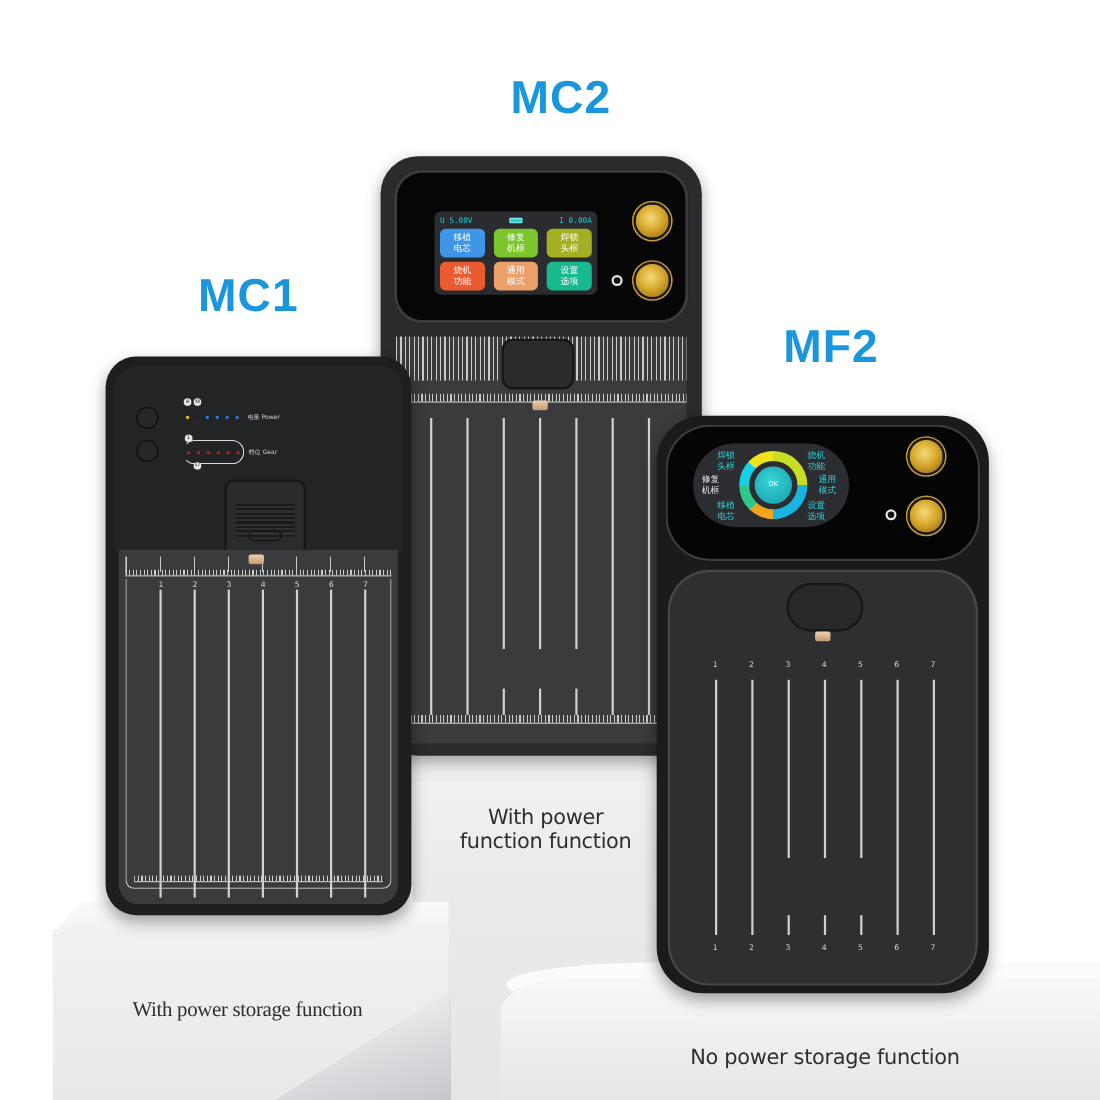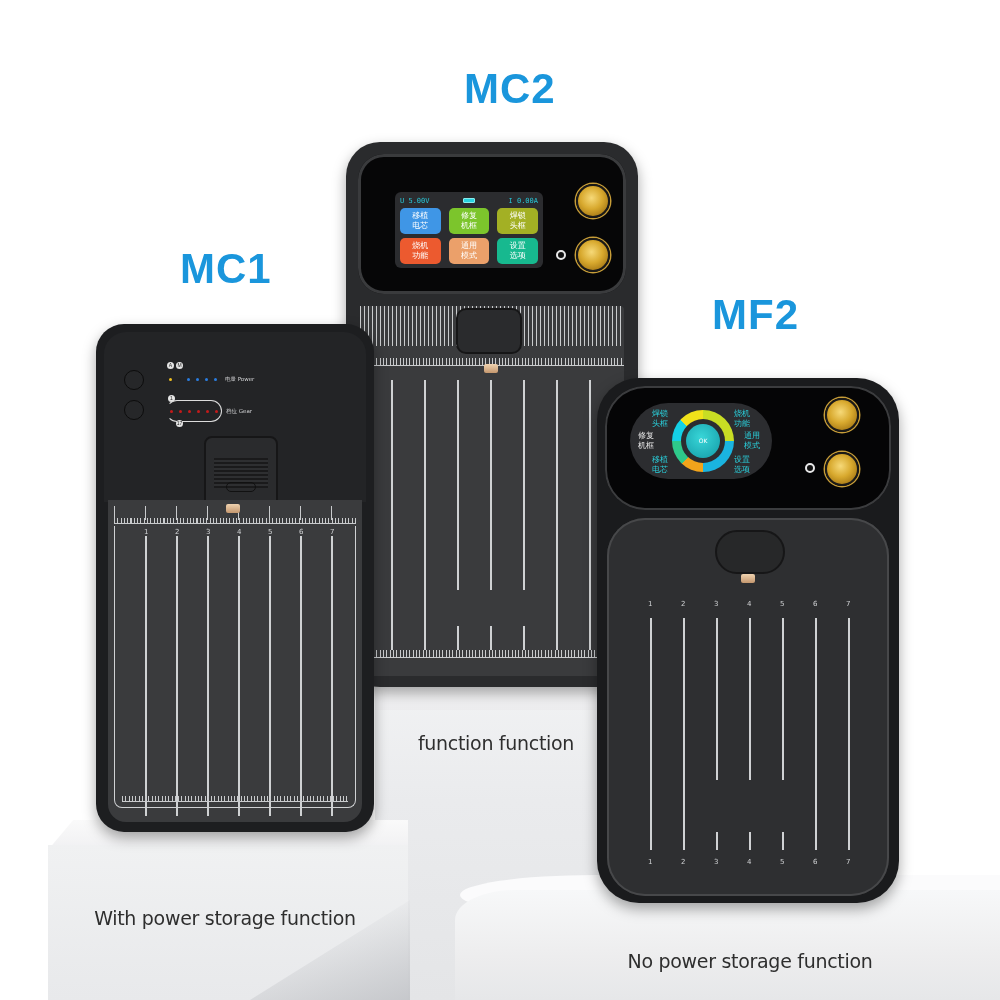--- a/index.html
+++ b/index.html
@@ -192,20 +192,21 @@
     <div class="vline" style="left:196px; top:74px; height:270px;"></div>
     <div class="vline" style="left:229px; top:74px; height:270px;"></div>
     <div class="vline" style="left:97px; top:320px; height:24px;"></div>
     <div class="vline" style="left:130px; top:320px; height:24px;"></div>
     <div class="vline" style="left:163px; top:320px; height:24px;"></div>
     <div class="ruler-ticks" style="left:0; top:344px; width:264px; height:8px;"></div>
   </div>
 </div>
 
 <div class="caption" style="left:398px; top:733px; width:196px;">
+  <div>With power</div>
   <div>function function</div>
 </div>
 
 <div id="mc1" class="device">
   <div class="top-area">
     <div class="round-btn" style="left:20px; top:38px;"></div>
     <div class="round-btn" style="left:20px; top:68px;"></div>
     <div class="circ-badge" style="left:63px; top:30px;">A</div>
     <div class="circ-badge" style="left:72px; top:30px;">M</div>
     <div class="dot" style="left:65px; top:46px; background:#f0c020;"></div>
@@ -246,21 +247,21 @@
     <div class="vline" style="left:68px; top:36px; height:280px;"></div>
     <div class="vline" style="left:99px; top:36px; height:280px;"></div>
     <div class="vline" style="left:130px; top:36px; height:280px;"></div>
     <div class="vline" style="left:161px; top:36px; height:280px;"></div>
     <div class="vline" style="left:192px; top:36px; height:280px;"></div>
     <div class="vline" style="left:223px; top:36px; height:280px;"></div>
     <div class="ruler-ticks" style="left:14px; top:296px; width:226px; height:6px;"></div>
   </div>
 </div>
 
-<div class="caption" style="left:70px; top:908px; width:310px;">With power storage function</div>
+<div class="caption" style="left:70px; top:908px; width:310px;font-family:Liberation Serif, serif;">With power storage function</div>
 
 <div id="mf2" class="device">
   <div class="head">
     <div class="oval-screen">
       <div class="mf-lbl" style="left:22px; top:6px;">焊锁
 头框</div>
       <div class="mf-lbl" style="left:104px; top:6px;">烧机
 功能</div>
       <div class="mf-lbl" style="left:8px; top:28px; color:#e8e8e8;">修复
 机框</div>

